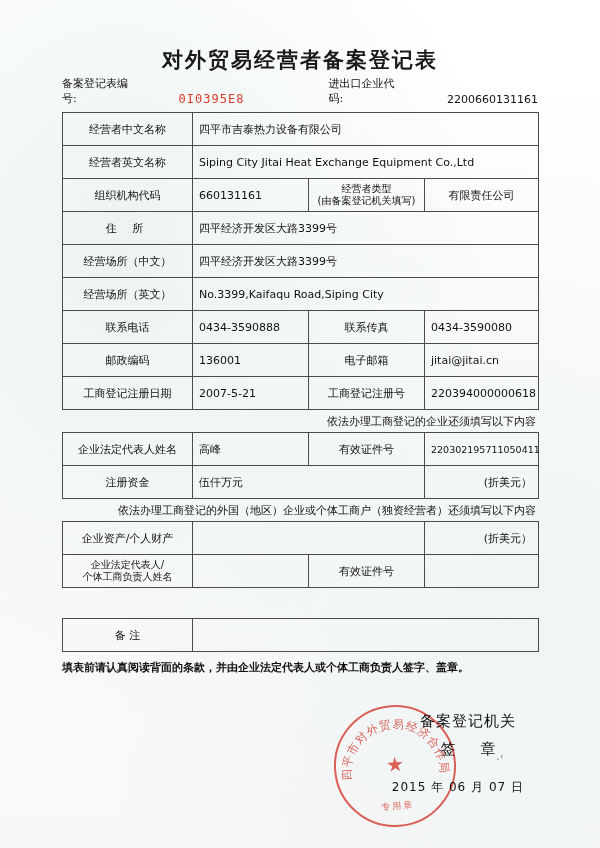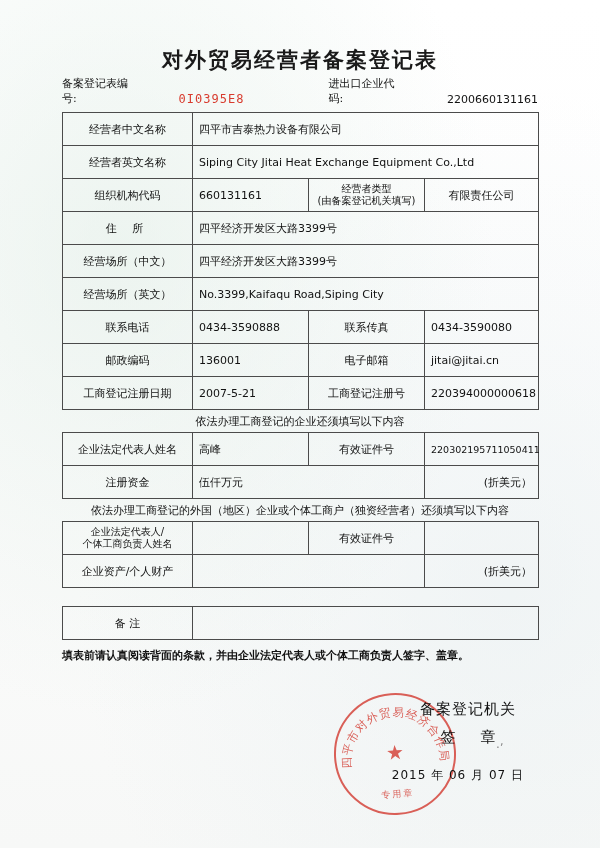--- a/index.html
+++ b/index.html
@@ -96,29 +96,29 @@
   .small2 {
     font-size: 10px;
     line-height: 1.2;
     display: block;
     text-align: center;
   }
   .sectionbar {
     font-size: 11px;
     padding: 4px 2px 3px 2px;
     border: none;
-    text-align: center;
+    text-align: right;
   }
   .rightnote {
     text-align: right;
     padding-right: 8px;
     font-size: 10.5px;
   }
   .remark-table {
-    margin-top: 18px;
+    margin-top: 30px;
     padding-left: 36px;
   }
   .remark-table td {
     height: 52px;
   }
   .footnote {
     font-size: 11px;
     margin-top: 8px;
     font-weight: bold;
   }
@@ -306,32 +306,32 @@
 
     <table class="grid">
       <colgroup>
         <col style="width:130px">
         <col style="width:116px">
         <col style="width:116px">
         <col style="width:114px">
       </colgroup>
       <tbody>
         <tr>
+          <td class="lbl">企业资产/个人财产</td>
+          <td class="val" colspan="2"></td>
+          <td class="rightnote">(折美元）</td>
+        </tr>
+        <tr>
           <td class="lbl" style="line-height:1.3;">
             <span class="small2">企业法定代表人/</span>
             <span class="small2">个体工商负责人姓名</span>
           </td>
           <td class="val"></td>
           <td class="lbl">有效证件号</td>
           <td class="val"></td>
-        </tr>
-        <tr>
-          <td class="lbl">企业资产/个人财产</td>
-          <td class="val" colspan="2"></td>
-          <td class="rightnote">(折美元）</td>
         </tr>
       </tbody>
     </table>
 
     <table class="grid remark-table">
       <colgroup>
         <col style="width:130px">
         <col style="width:346px">
       </colgroup>
       <tbody>

